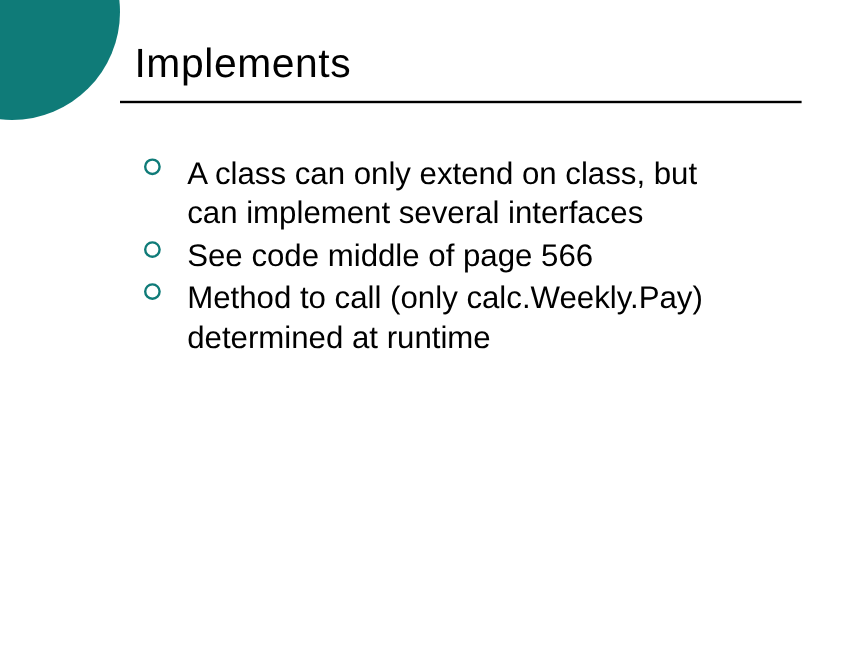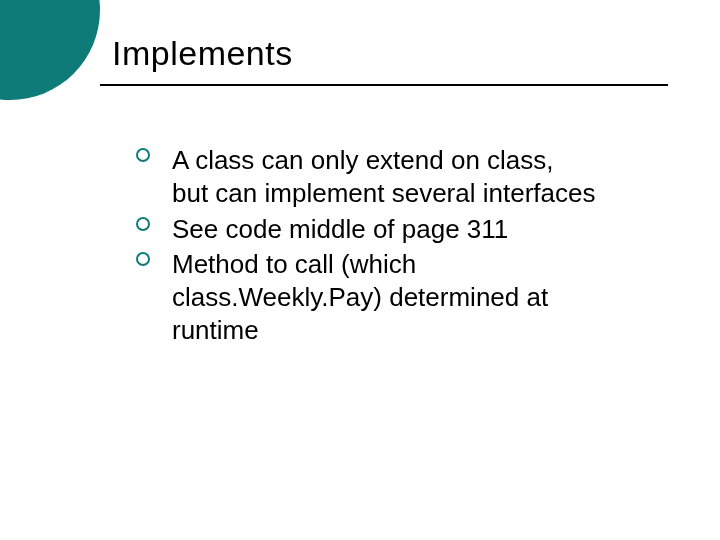--- a/index.html
+++ b/index.html
@@ -44,21 +44,21 @@
     background: #000;
   }
   .content {
     position: absolute;
     top: 128px;
     left: 120px;
     right: 52px;
   }
   .bullets {
     list-style: none;
-    margin: 16px;
+    margin: 0;
     padding: 0;
   }
   .bullets li {
     position: relative;
     font-size: 26px;
     line-height: 1.28;
     padding-left: 36px;
     margin: 0 0 2px 0;
   }
   .bullets li .marker {
@@ -80,21 +80,21 @@
   <div class="title">Implements</div>
   <div class="underline"></div>
   <div class="content">
     <ul class="bullets">
       <li>
         <span class="marker"></span>
         <span>A class can only extend on class, but can implement several interfaces</span>
       </li>
       <li>
         <span class="marker"></span>
-        <span>See code middle of page 311</span>
+        <span>See code middle of page 566</span>
       </li>
       <li>
         <span class="marker"></span>
-        <span>Method to call (which class.Weekly.Pay) determined at runtime</span>
+        <span>Method to call (only calc.Weekly.Pay) determined at runtime</span>
       </li>
     </ul>
   </div>
 </div>
 
 </body></html>

